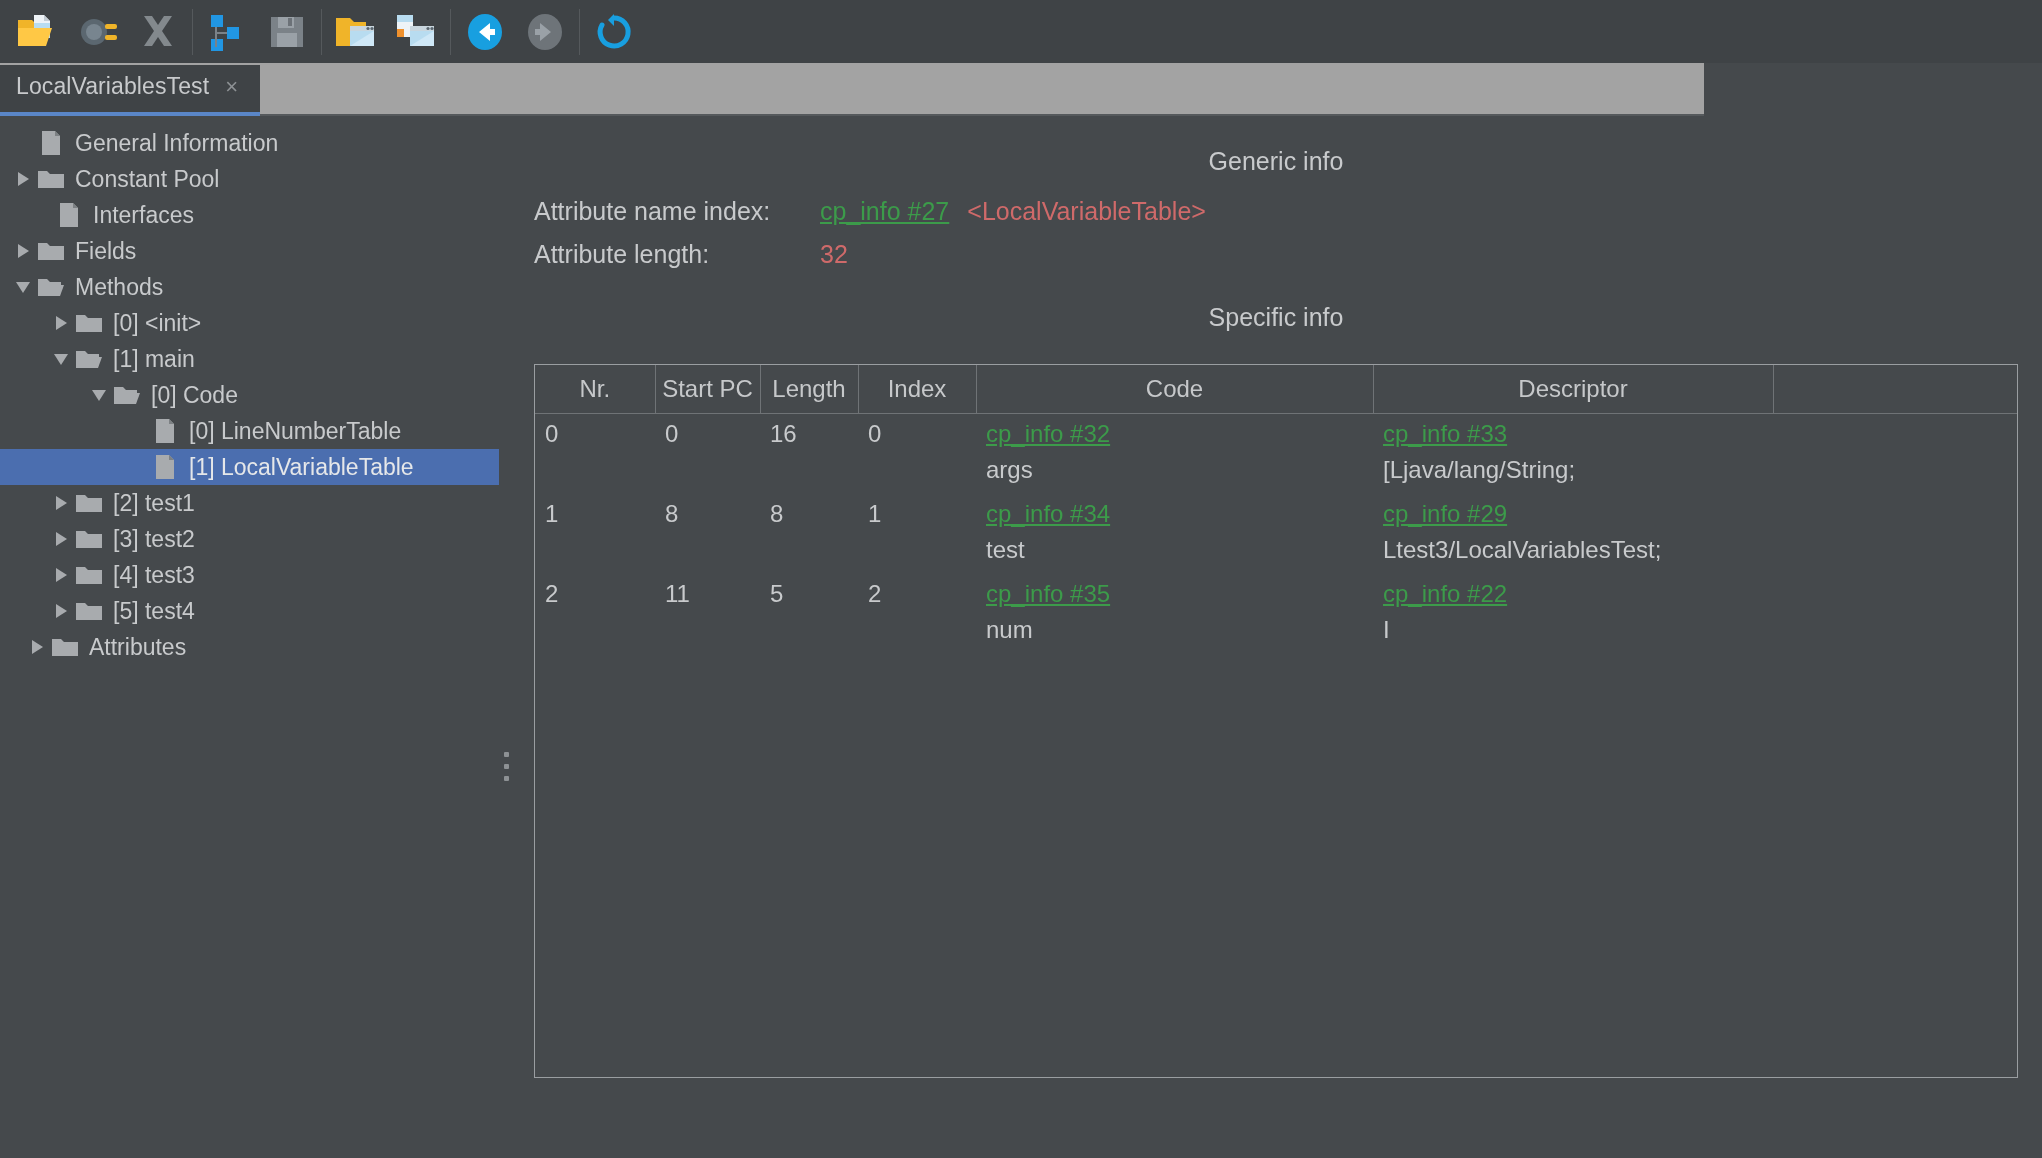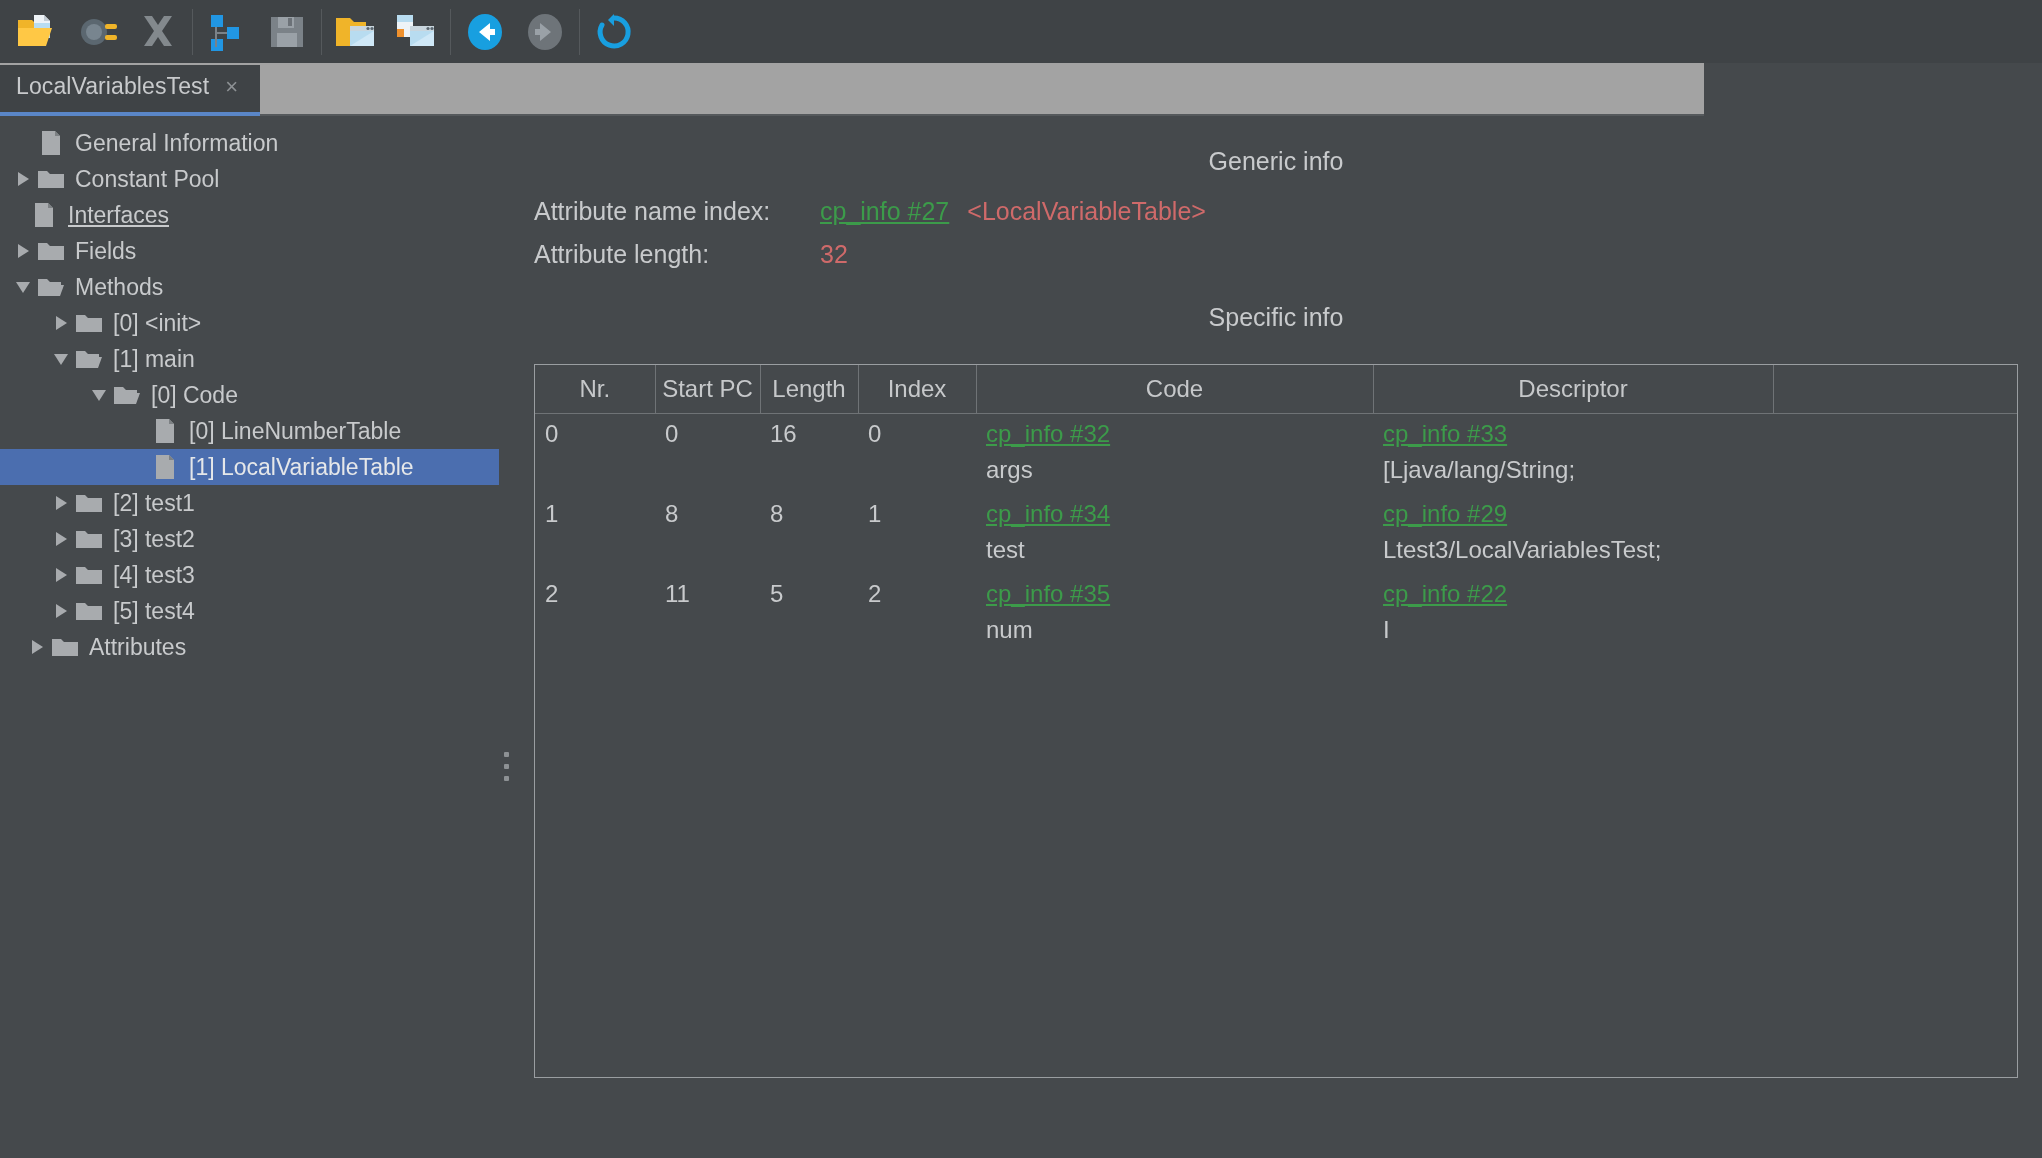--- a/index.html
+++ b/index.html
@@ -344,21 +344,21 @@
         <span class="twisty">
           <span class="tri-right"></span>
         </span>
         <span class="ic">
           <svg width="28" height="24" viewBox="0 0 28 24">
             <path d="M1 4 h9 l3 3 h14 v14 H1 Z" fill="#a8abae"></path>
           </svg>
         </span>
         <span class="tree-label">Constant Pool</span>
       </div>
-      <div class="tree-row" style="padding-left: 3px; text-decoration: underline;">
+      <div class="tree-row" style="padding-left: 28px;">
         <span class="twisty"></span>
         <span class="ic">
           <svg width="22" height="26" viewBox="0 0 22 26">
             <path d="M2 1 h13 l5 5 v19 H2 Z" fill="#a8abae"></path>
             <path d="M15 1 l5 5 h-5 Z" fill="#7d8184"></path>
           </svg>
         </span>
         <span class="tree-label">Interfaces</span>
       </div>
       <div class="tree-row" style="padding-left: 10px;">

